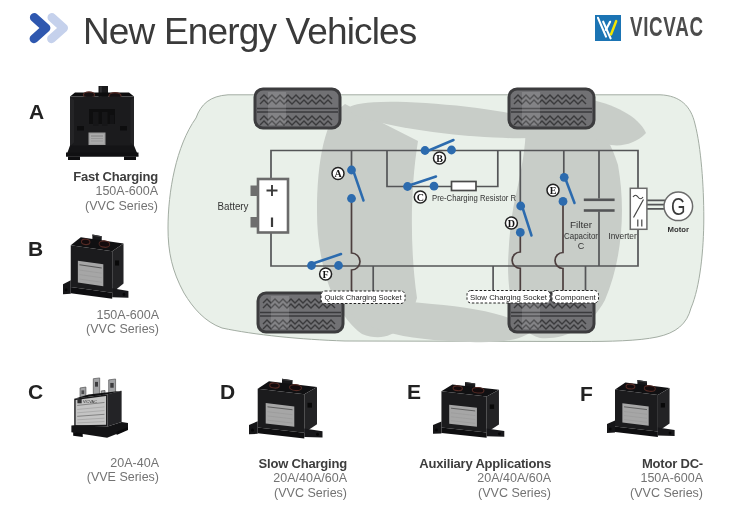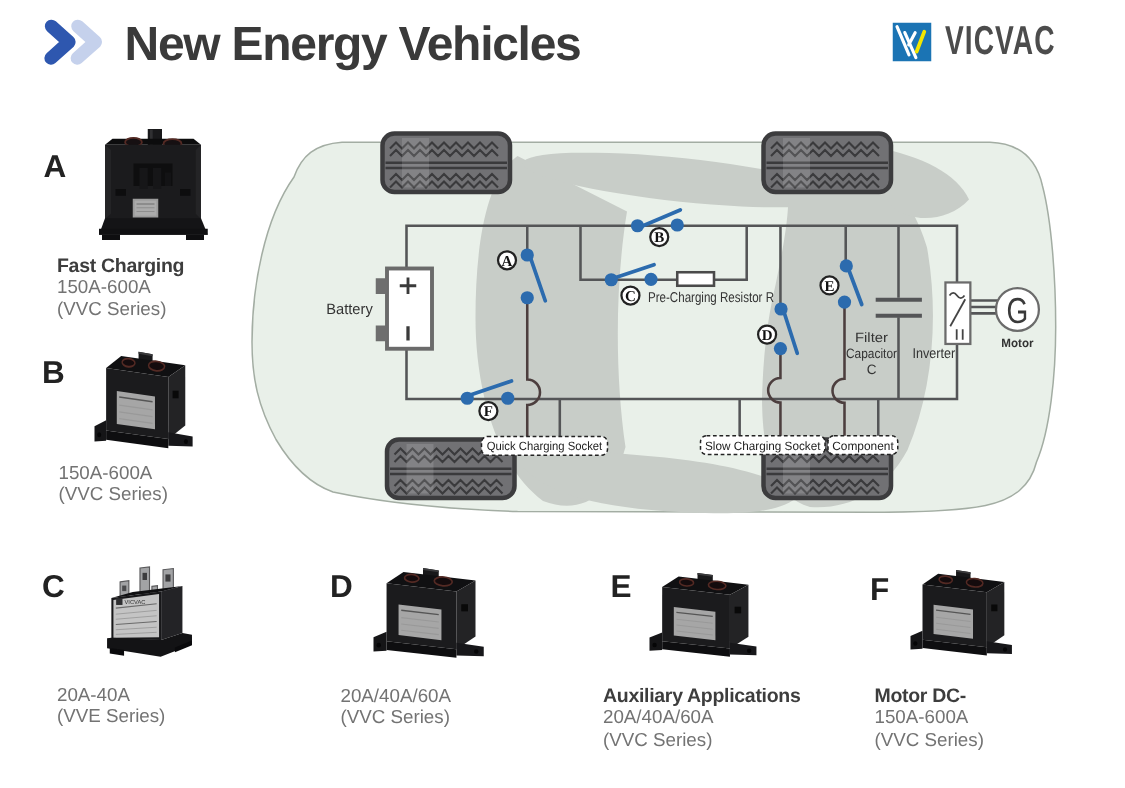--- a/index.html
+++ b/index.html
@@ -1,29 +1,29 @@
 <!DOCTYPE html>
 <html><head>
 <meta charset="utf-8">
 <style>
 html,body{margin:0;padding:0;width:750px;height:525px;background:#ffffff;font-family:"Liberation Sans",sans-serif;overflow:hidden;position:relative;-webkit-font-smoothing:antialiased}
 .abs{position:absolute}
-.cap{text-align:left;line-height:14.3px}
+.cap{text-align:right;line-height:14.3px}
 .cap .t{font-weight:bold;font-size:13px;color:#3d3d3d;letter-spacing:-0.2px}
 .cap .s{font-size:12.5px;color:#737373}
 .ltr{font-weight:bold;font-size:21px;color:#222}
 </style>
 </head>
 <body>
 
 <svg class="abs" style="left:28px;top:12px" width="46" height="34" viewBox="0 0 46 34">
  <path d="M6.3,5.5 L18,16 L6,26.8" fill="none" stroke="#2e57af" stroke-width="8.8" stroke-linecap="round" stroke-linejoin="round"></path>
  <path d="M23.9,5.5 L35.6,16 L23.5,26.8" fill="none" stroke="#c5d1ec" stroke-width="8.8" stroke-linecap="round" stroke-linejoin="round"></path>
 </svg>
-<div class="abs" style="left:83px;top:10.5px;font-size:32px;font-weight:bold;color:#3a3a3a;letter-spacing:-0.85px">New Energy Vehicles</div>
+<div class="abs" style="left:83px;top:10.5px;font-size:37px;font-weight:normal;color:#3a3a3a;letter-spacing:-0.85px">New Energy Vehicles</div>
 
 <svg class="abs" style="left:595px;top:15px" width="26" height="26" viewBox="0 0 26 26">
  <rect x="0" y="0" width="26" height="26" fill="#1b74b4"></rect>
  <line x1="3" y1="2.8" x2="11" y2="21.6" stroke="#ffffff" stroke-width="2.1" stroke-linecap="round"></line>
  <line x1="8.2" y1="6.7" x2="15.6" y2="23.4" stroke="#ffffff" stroke-width="2.1" stroke-linecap="round"></line>
  <line x1="10.8" y1="14.9" x2="15.1" y2="6.8" stroke="#ffffff" stroke-width="2.1" stroke-linecap="round"></line>
  <line x1="16.1" y1="19.3" x2="21.2" y2="6.1" stroke="#f2e600" stroke-width="2.5" stroke-linecap="round"></line>
 </svg>
 <div class="abs" style="left:630px;top:12px;font-size:27px;font-weight:bold;color:#4c4c4c;transform:scaleX(0.695);transform-origin:0 0;letter-spacing:1px">VICVAC</div>
 
@@ -254,24 +254,25 @@
 </div>
 <div class="abs cap" style="left:39px;top:308px;width:120px">
     <div class="s">150A-600A</div>
     <div class="s">(VVC Series)</div>
 </div>
 <div class="abs cap" style="left:38px;top:456px;width:121px">
     <div class="s">20A-40A</div>
     <div class="s">(VVE Series)</div>
 </div>
 <div class="abs cap" style="left:227px;top:457px;width:120px">
+ <div class="t">Slow Charging</div>
     <div class="s">20A/40A/60A</div>
     <div class="s">(VVC Series)</div>
 </div>
-<div class="abs cap" style="left:402px;top:457px;width:161px">
+<div class="abs cap" style="left:390px;top:457px;width:161px">
  <div class="t">Auxiliary Applications</div>
     <div class="s">20A/40A/60A</div>
     <div class="s">(VVC Series)</div>
 </div>
 <div class="abs cap" style="left:583px;top:457px;width:120px">
  <div class="t">Motor DC-</div>
     <div class="s">150A-600A</div>
     <div class="s">(VVC Series)</div>
 </div>
 

